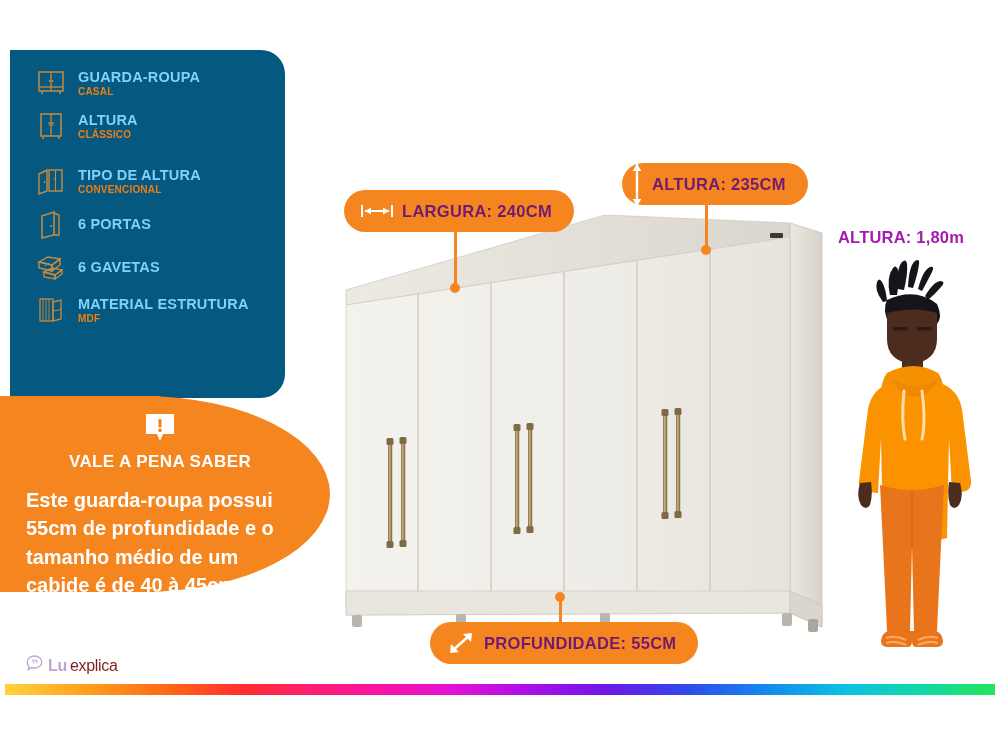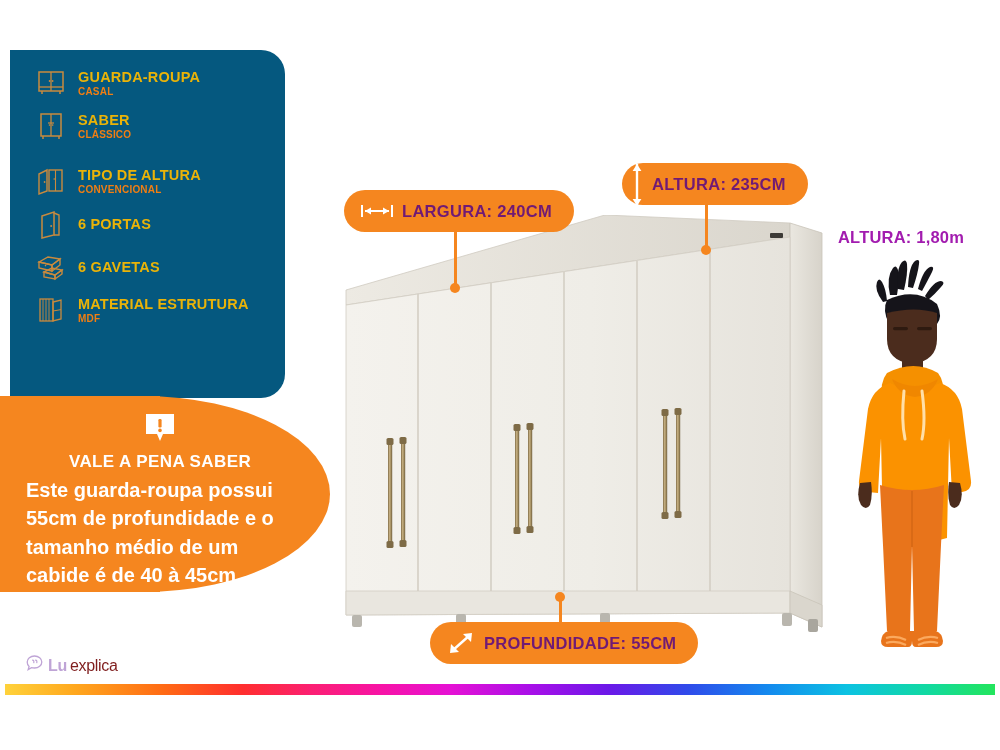--- a/index.html
+++ b/index.html
@@ -46,21 +46,21 @@
     flex: 0 0 42px;
     display: flex;
     align-items: center;
     justify-content: center;
   }
   .spec-texts {
     padding-left: 6px;
     line-height: 1.12;
   }
   .spec-label {
-    color: #eab308;
+    color: #7dd3fc;
     font-size: 14.5px;
     font-weight: bold;
     letter-spacing: 0.2px;
     display: block;
   }
   .spec-value {
     color: #F07E13;
     font-size: 10px;
     font-weight: bold;
     letter-spacing: 0.2px;
@@ -98,21 +98,21 @@
   #tip-icon-wrap {
     text-align: center;
     margin-bottom: 4px;
   }
   #tip-title {
     color: #ffffff;
     font-weight: bold;
     font-size: 17px;
     text-align: center;
     letter-spacing: 0.4px;
-    margin-bottom: 4px;
+    margin-bottom: 14px;
   }
   #tip-body {
     color: #ffffff;
     font-size: 20px;
     line-height: 1.42;
     padding: 0 12px 0 16px;
     font-weight: bold;
   }
 
   
@@ -394,21 +394,21 @@
             <rect x="5" y="3" width="20" height="22" fill="none" stroke="#C98A3E" stroke-width="1.5"></rect>
             <line x1="15" y1="3" x2="15" y2="25" stroke="#C98A3E" stroke-width="1.3"></line>
             <line x1="12" y1="12" x2="18" y2="12" stroke="#C98A3E" stroke-width="1.2"></line>
             <circle cx="13.6" cy="14" r="0.85" fill="#C98A3E"></circle>
             <circle cx="16.6" cy="14" r="0.85" fill="#C98A3E"></circle>
             <line x1="7" y1="25" x2="7" y2="28" stroke="#C98A3E" stroke-width="1.5"></line>
             <line x1="23" y1="25" x2="23" y2="28" stroke="#C98A3E" stroke-width="1.5"></line>
           </svg>
         </span>
         <span class="spec-texts">
-          <span class="spec-label">SABER</span>
+          <span class="spec-label">ALTURA</span>
           <span class="spec-value">CLÁSSICO</span>
         </span>
       </div>
 
       <div class="spec-gap"></div>
 
       <div class="spec-row">
         <span class="spec-icon">
           <svg width="30" height="30" viewBox="0 0 30 30">
             <polygon points="3,8 11,4 11,25 3,28" fill="none" stroke="#C98A3E" stroke-width="1.4"></polygon>

